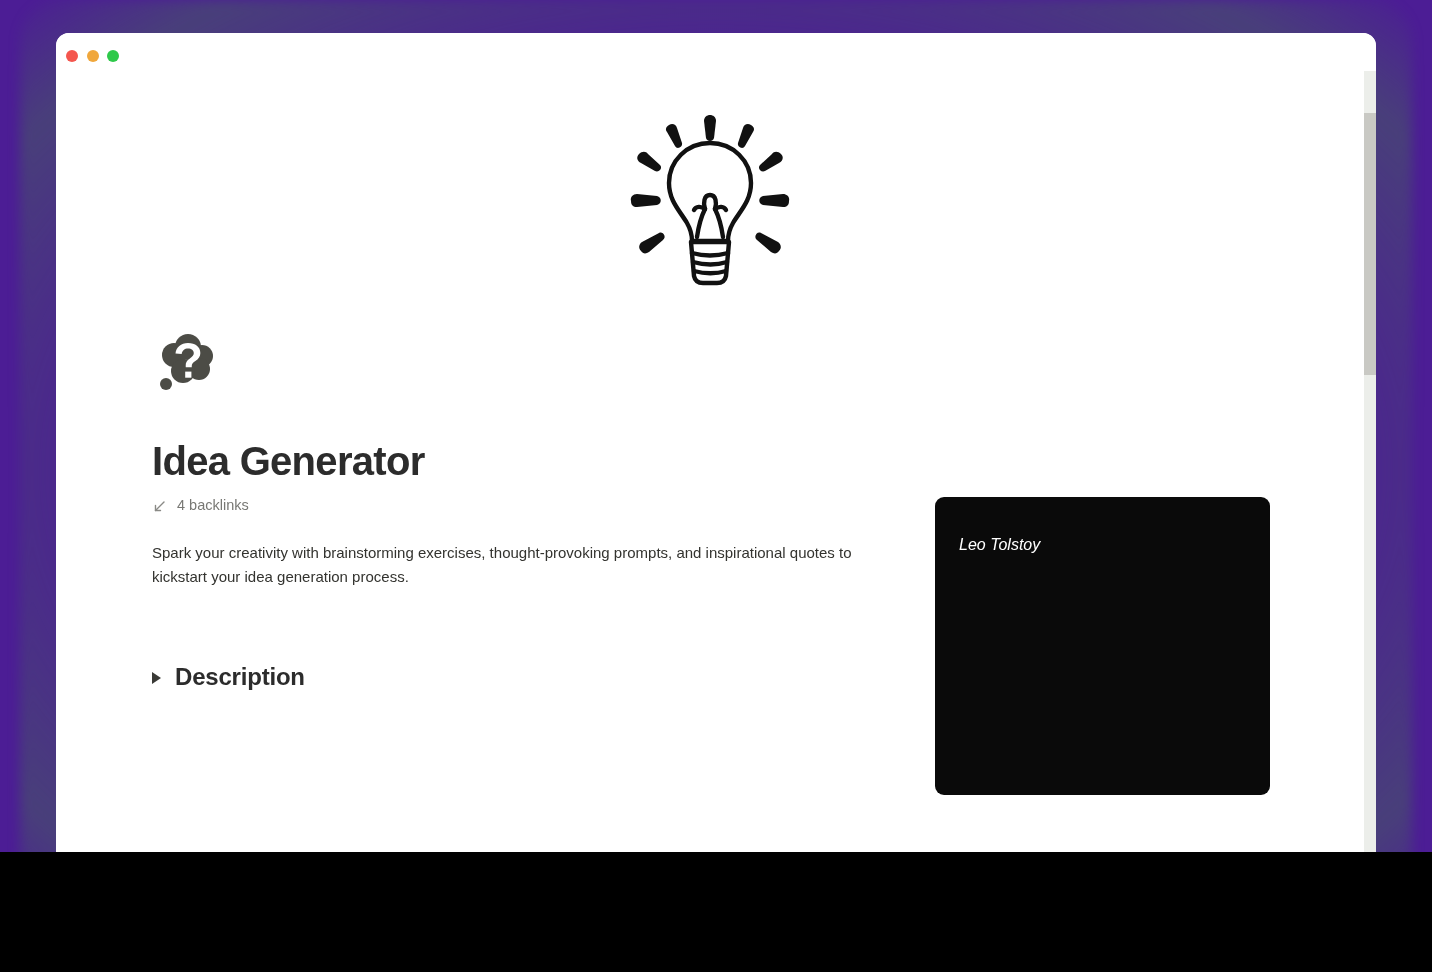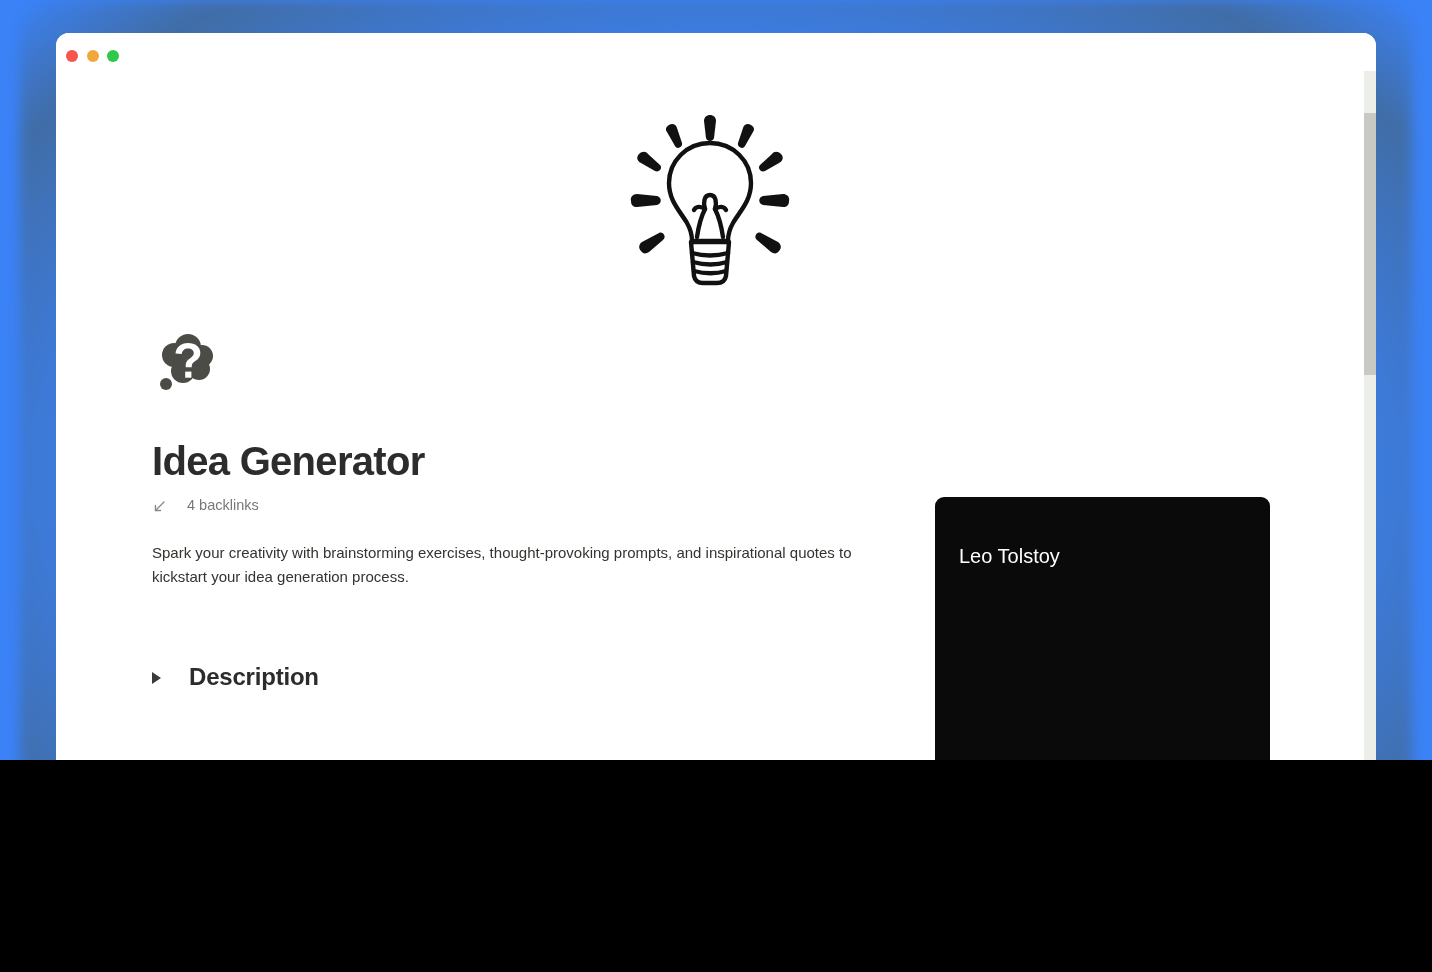--- a/index.html
+++ b/index.html
@@ -8,22 +8,22 @@
     width: 1432px;
     height: 972px;
     overflow: hidden;
     background: #000000;
     font-family: "Liberation Sans", sans-serif;
   }
 
   #screen {
     position: relative;
     width: 1432px;
-    height: 760px;
-    background: #3b82f6;
+    height: 852px;
+    background: #4c1d95;
     overflow: hidden;
     padding-left: 8px;
   }
 
   
   .vignette {
     position: absolute;
     left: 20px;
     top: 0px;
     width: 1392px;
@@ -129,21 +129,21 @@
     color: #2c2c2c;
     white-space: nowrap;
   }
 
   .backlinks {
     position: absolute;
     left: 97px;
     top: 418px;
     display: flex;
     align-items: flex-end;
-    gap: 21px;
+    gap: 11px;
     font-size: 14.5px;
     color: #787874;
     cursor: pointer;
   }
   .backlinks .arrow-icon { display: block; }
 
   .body-col {
     position: absolute;
     left: 96px;
     top: 462px;
@@ -155,21 +155,21 @@
     color: #33332f;
     margin-bottom: 16px;
   }
 
   .toggle-block {
     position: absolute;
     left: 96px;
     top: 584px;
     display: flex;
     align-items: center;
-    gap: 28px;
+    gap: 14px;
     cursor: pointer;
   }
   .toggle-tri {
     width: 0; height: 0;
     border-left: 9px solid #3a3a36;
     border-top: 6px solid transparent;
     border-bottom: 6px solid transparent;
     margin-top: 1px;
   }
   .toggle-label {
@@ -199,24 +199,25 @@
     white-space: pre-wrap;
   }
   .quote-mark {
     font-family: "DejaVu Sans", sans-serif;
     font-weight: bold;
     font-size: 20px;
     letter-spacing: -1px;
     margin-right: 8px;
   }
   .quote-author {
-    margin-top: 20px;
+    margin-top: 11px;
     font-family: "Liberation Sans", sans-serif;
-    font-size: 20px;
+    font-size: 16px;
     color: #ffffff;
+    font-style: italic;
   }
 
   
   .bottom-card {
     position: absolute;
     left: 96px;
     top: 784px;
     width: 504px;
     height: 110px;
     border: 1px solid #e3e3e0;

